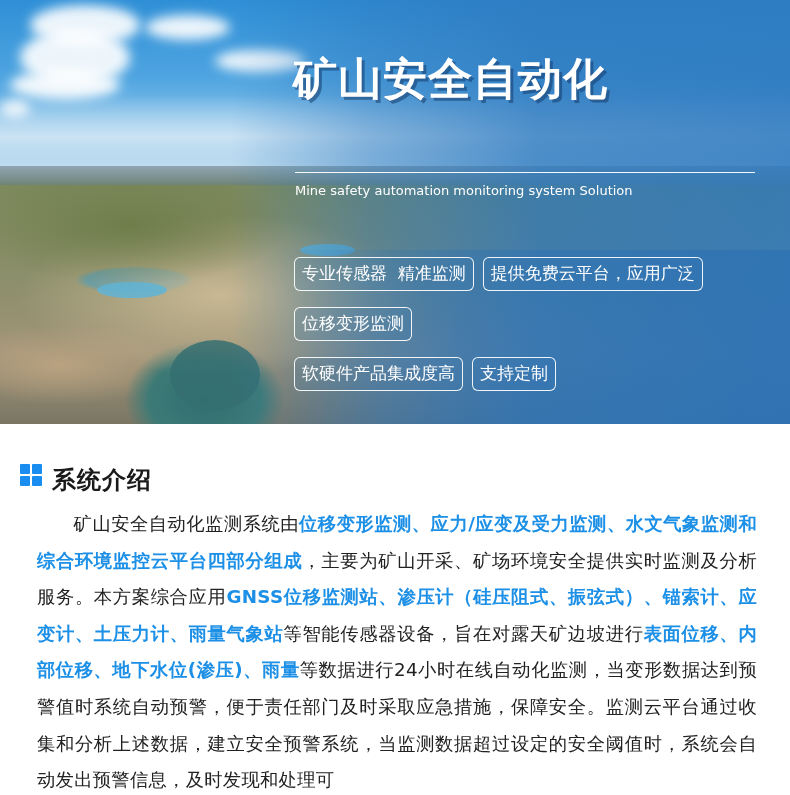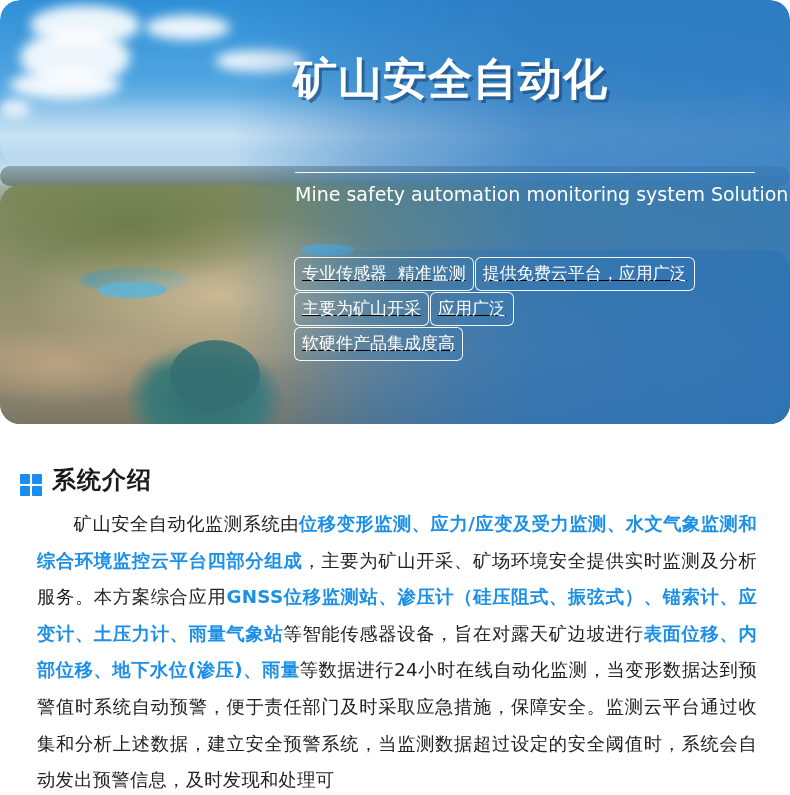--- a/index.html
+++ b/index.html
@@ -1,15 +1,15 @@
 <!DOCTYPE html>
 <html><head>
 <meta charset="utf-8">
 <style>
-  * { box-sizing: border-box; margin: 0; padding: 0; border-radius: 20px; }
+  * { box-sizing: border-box; margin: 0; padding: 0; }
   html, body { width: 790px; height: 795px; overflow: hidden; background: #ffffff; }
   body { font-family: "DejaVu Sans", "Liberation Sans", sans-serif; position: relative; }
 
   
   .hero {
     position: absolute; left: 0; top: 0; width: 790px; height: 424px; overflow: hidden;
     background: linear-gradient(180deg, #2f8fd6 0%, #4ea4e0 18%, #8cc4ea 30%, #b7d8ee 38%, #cfe2ef 41%, #9fb3a6 44%, #7f8e6b 52%, #8d8a6a 62%, #8a8570 80%, #6f7a62 100%);
   }
   .cloud { position: absolute; background: #ffffff; border-radius: 50%; filter: blur(6px); opacity: .9; }
   .haze { position: absolute; left: 0; top: 95px; width: 790px; height: 70px;
@@ -29,30 +29,30 @@
                background: linear-gradient(90deg, rgba(45,120,190,0) 0%, rgba(45,120,190,.45) 25%, rgba(45,120,190,.78) 55%, rgba(45,120,190,.85) 100%); }
   .blue-wash-bottom { position: absolute; left: 0; top: 250px; width: 790px; height: 174px;
                background: linear-gradient(90deg, rgba(40,110,180,0) 0%, rgba(40,110,180,0) 35%, rgba(40,110,180,.35) 60%, rgba(40,110,180,.55) 100%); }
 
   .hero-title { position: absolute; left: 293px; top: 52px; color: #ffffff;
                 font-family: "DejaVu Sans", sans-serif; font-weight: bold; font-size: 44px;
                 line-height: 54px; letter-spacing: 1px;
                 text-shadow: 3px 3px 0 rgba(20,60,110,.55); }
   .hero-rule { position: absolute; left: 295px; top: 172px; width: 460px; height: 1px; background: #ffffff; opacity: .95; }
   .hero-subtitle { position: absolute; left: 295px; top: 183px; color: #ffffff;
-                   font-family: "DejaVu Sans", sans-serif; font-size: 19px; letter-spacing: 0; white-space: nowrap; }
+                   font-family: "DejaVu Sans", sans-serif; font-size: 13px; letter-spacing: 0; white-space: nowrap; }
 
   .tags { position: absolute; left: 294px; top: 257px; width: 490px; }
-  .tag-row { display: flex; gap: 1px; margin-bottom: 1px; text-decoration: underline; }
+  .tag-row { display: flex; gap: 9px; margin-bottom: 16px; }
   .tag { border: 1.5px solid rgba(255,255,255,.92); border-radius: 6px; color: #ffffff;
          font-family: "DejaVu Sans", sans-serif; font-size: 17px; height: 34px; line-height: 31px;
          padding: 0 7px; white-space: nowrap; background: rgba(50,120,190,.12); }
 
   
-  .section-header { position: absolute; left: 20px; top: 464px; display: flex; align-items: flex-end; }
+  .section-header { position: absolute; left: 20px; top: 464px; display: flex; align-items: flex-start; }
   .grid-icon { width: 22px; height: 22px; display: grid; grid-template-columns: 10px 10px; grid-template-rows: 10px 10px; gap: 2px; margin-right: 10px; }
   .grid-icon span { background: #1a8df0; border-radius: 1px; }
   .section-title { font-family: "DejaVu Sans", sans-serif; font-weight: bold; font-size: 24px; color: #1a1a1a; letter-spacing: 1px; }
 
   .body-text { position: absolute; left: 37px; top: 506px; width: 720px;
                font-family: "DejaVu Sans", sans-serif; font-size: 18.3px; line-height: 36.6px; color: #222222;
                text-align: justify; text-indent: 2em; letter-spacing: 0.3px; }
   .hl { color: #1c8fe6; font-weight: bold; }
 </style>
 </head>
@@ -79,25 +79,25 @@
   </div>
   <div class="hero-rule"></div>
   <div class="hero-subtitle">Mine safety automation monitoring system Solution</div>
 
   <div class="tags">
     <div class="tag-row">
       <div class="tag" style="white-space:pre">专业传感器  精准监测</div>
       <div class="tag">提供免费云平台，应用广泛</div>
     </div>
     <div class="tag-row">
-      <div class="tag">主要为矿山开采</div>
-      <div class="tag">应用广泛</div>
+      <div class="tag">位移变形监测</div>
     </div>
     <div class="tag-row">
       <div class="tag">软硬件产品集成度高</div>
+      <div class="tag">支持定制</div>
     </div>
   </div>
 </div>
 
 <div class="section-header">
   <div class="grid-icon">
     <span></span>
       <span></span>
       <span></span>
       <span></span>

